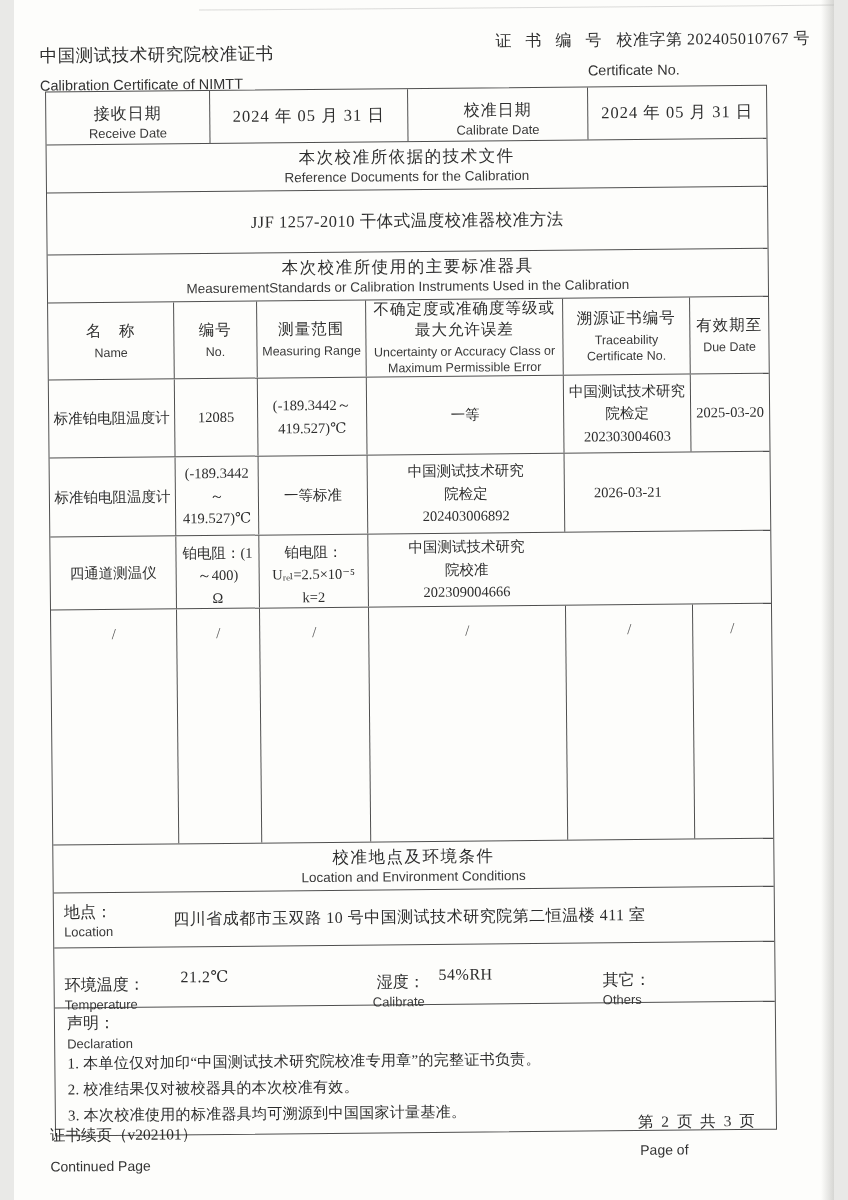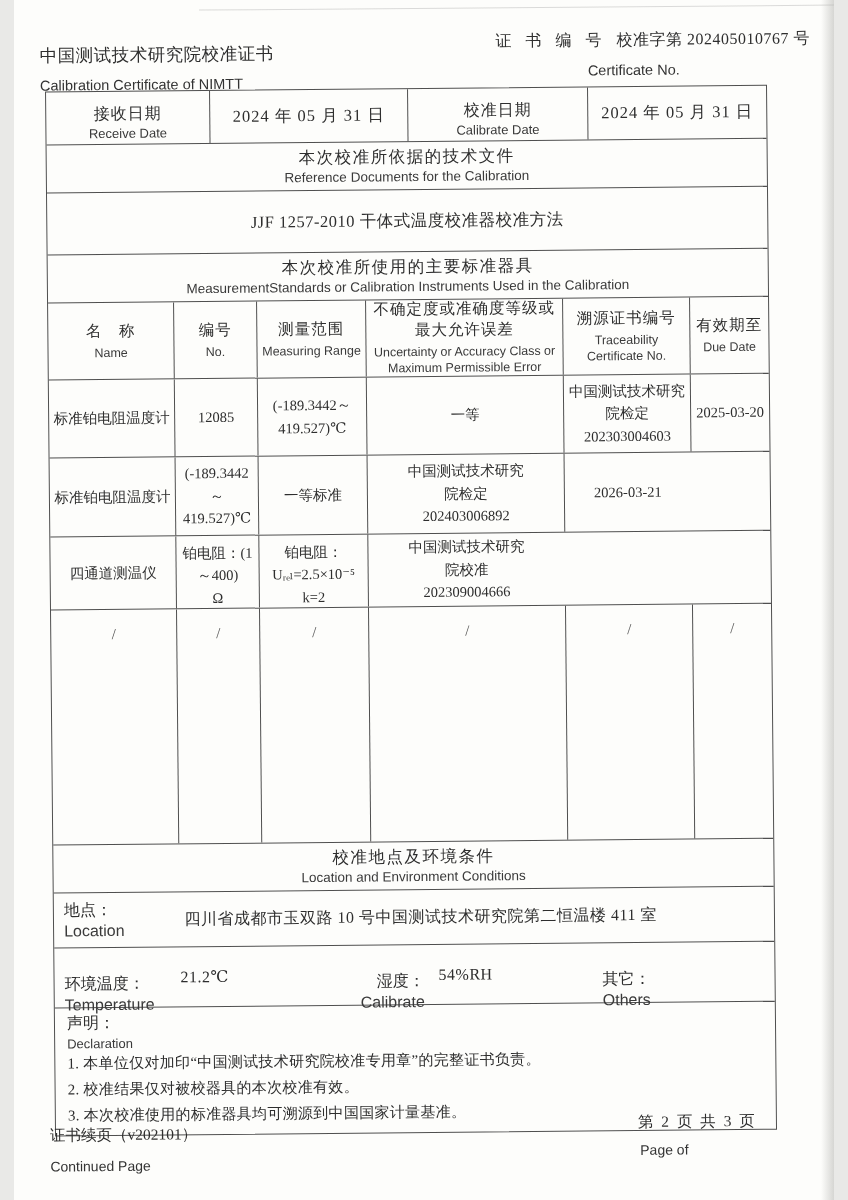--- a/index.html
+++ b/index.html
@@ -58,21 +58,21 @@
   .mrow.r4{height:235px;}
   .mcell .hcn{font-size:15.5px;font-weight:500;letter-spacing:1px;line-height:1.35;}
   .mcell .hen{font-family:"Liberation Sans","DejaVu Sans",sans-serif;font-size:12.5px;color:#3a3a3a;line-height:1.3;margin-top:3px;}
   .mcell.topal{justify-content:flex-start;padding-top:6px;}
   .line{display:block;}
   .faded{color:var(--faded);height:14px;overflow:hidden;line-height:1.1;}
   .slashcell{justify-content:flex-start;padding-top:13px;font-size:15px;color:#555;}
 
   .loc-row{height:55px;display:flex;align-items:center;padding-left:10px;}
   .lblk .cn{font-size:16px;font-weight:500;}
-  .lblk .en{font-family:"Liberation Sans","DejaVu Sans",sans-serif;font-size:16px;color:#3a3a3a;margin-top:1px;}
+  .lblk .en{font-family:"Liberation Sans","DejaVu Sans",sans-serif;font-size:13px;color:#3a3a3a;margin-top:1px;}
   .loc-val{font-size:16px;padding-left:60px;letter-spacing:.5px;}
 
   .env-row{height:60px;display:flex;align-items:center;padding-left:10px;}
   .env-row .lblk{flex:0 0 auto;margin-top:32px;}
   .ev{font-size:16px;letter-spacing:.5px;}
   .w1{width:104px;} .v1{width:168px;padding-left:12px;}
   .w2{width:88px;text-align:right;}  .v2{width:178px;padding-left:14px;}
 
   .decl{padding:5px 12px 7px;min-height:96px;}
   .decl .cn{font-size:16px;font-weight:500;}

